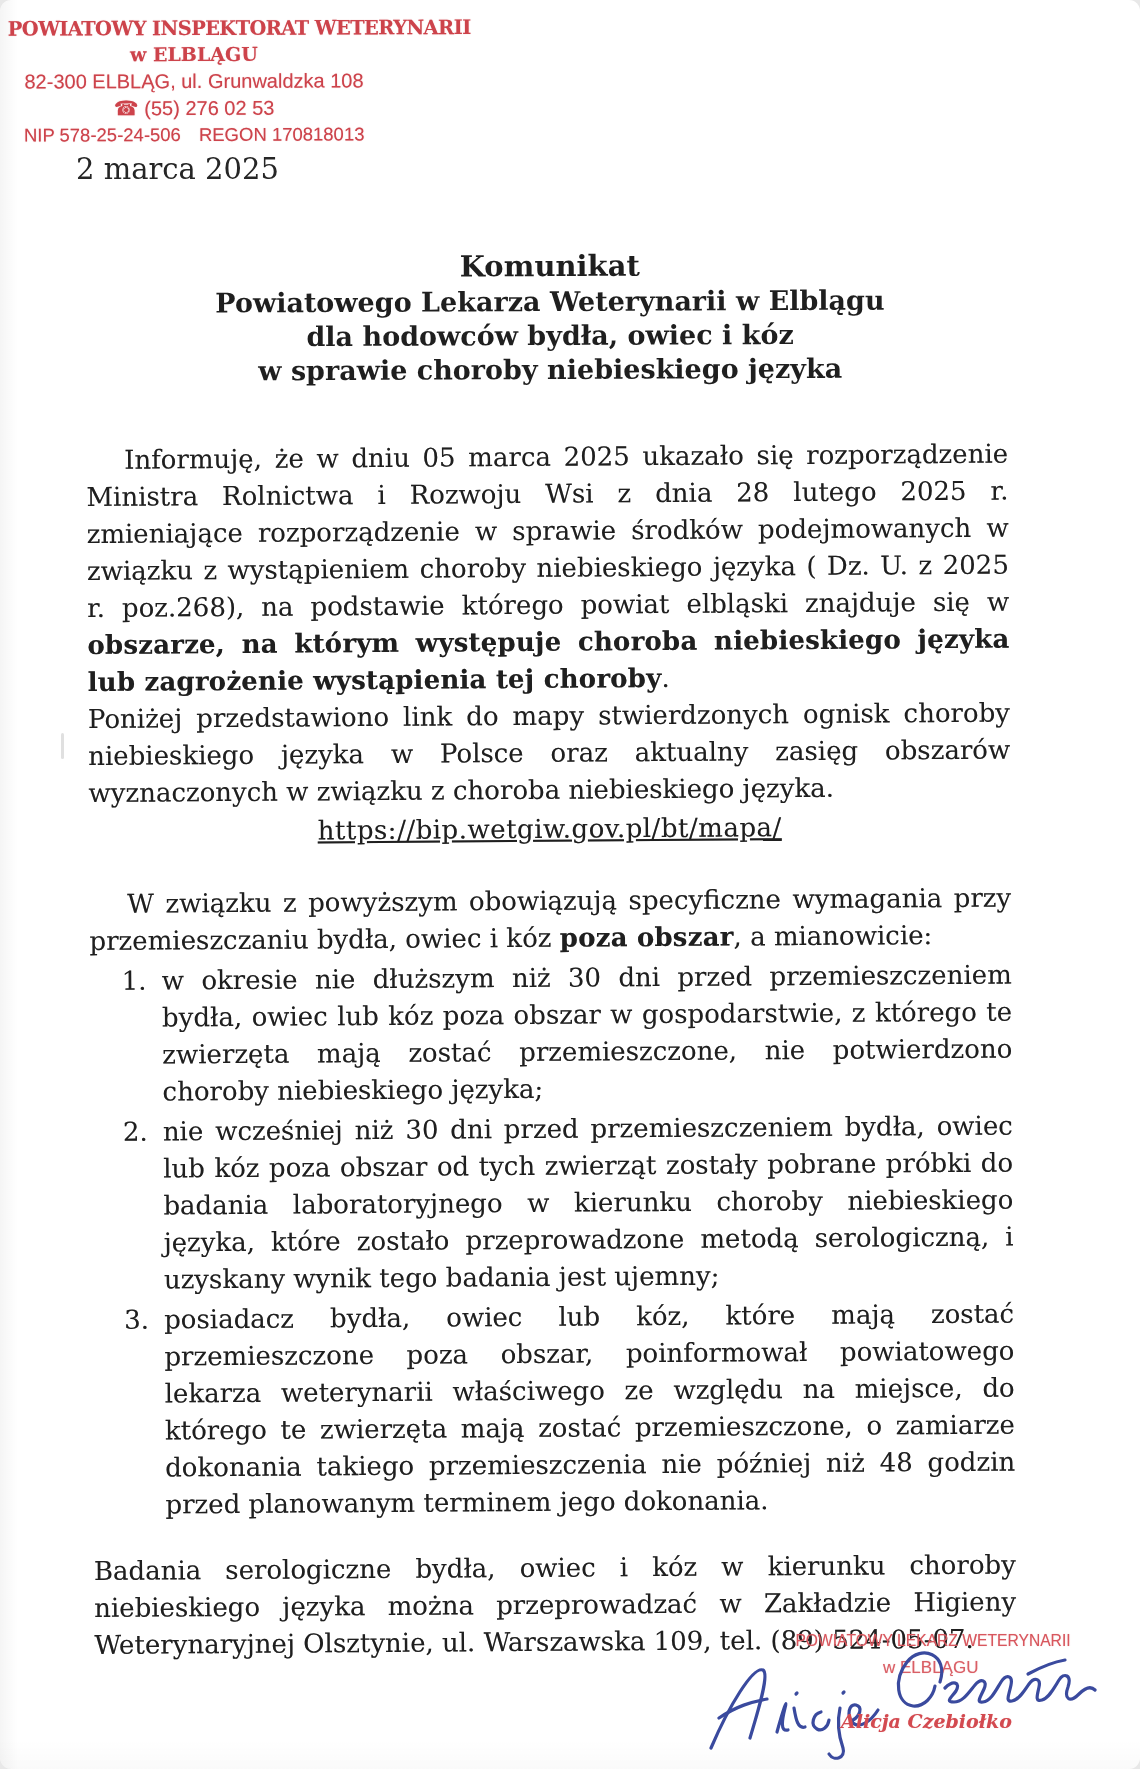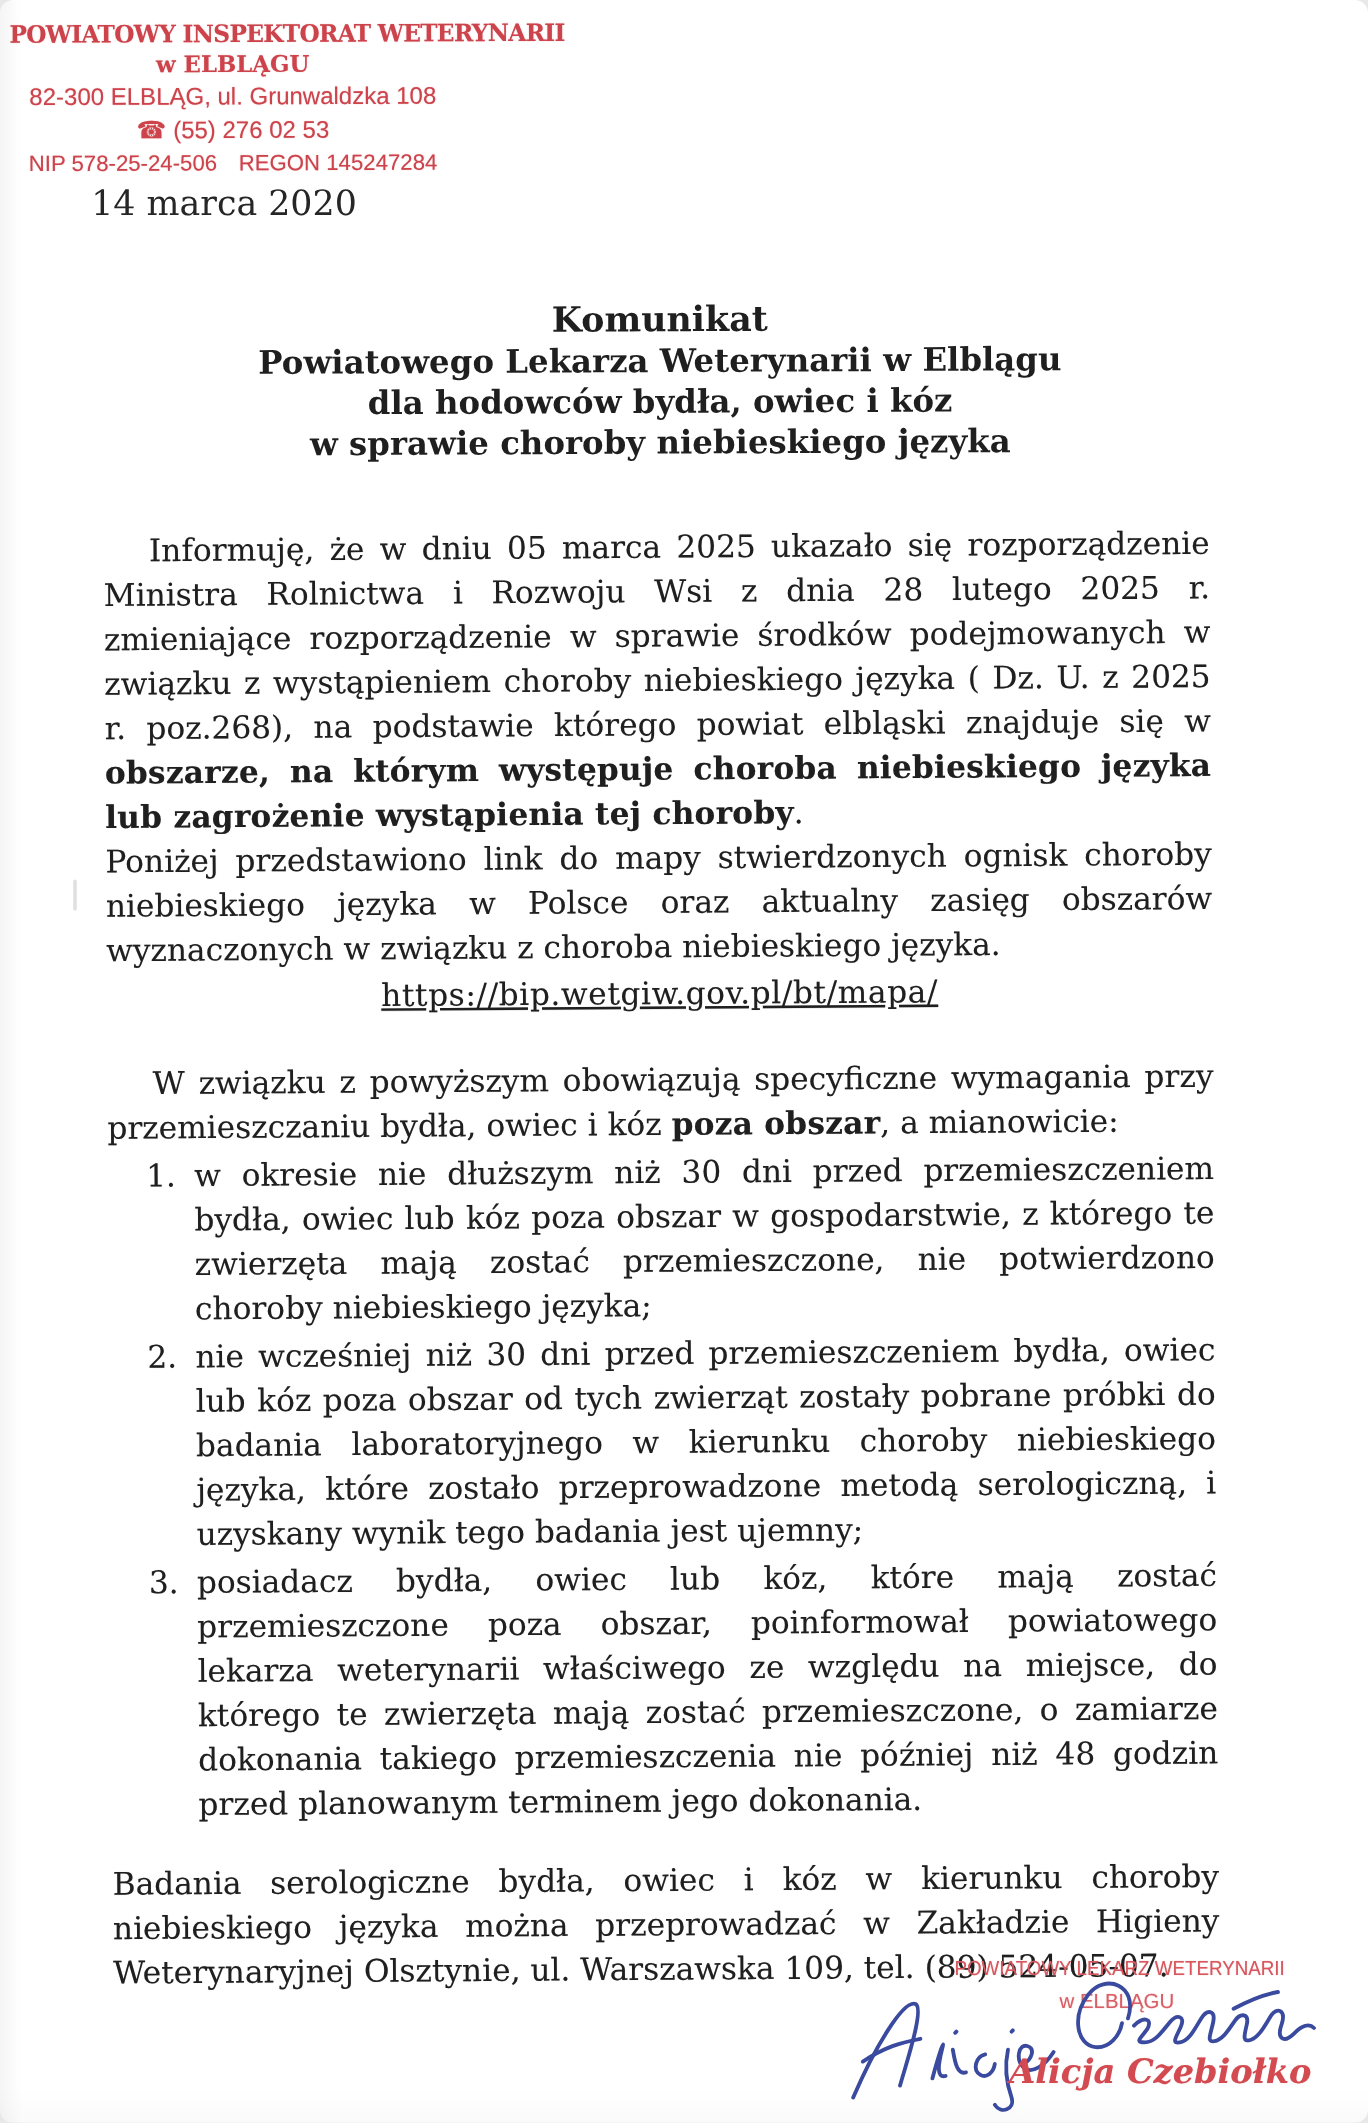--- a/index.html
+++ b/index.html
@@ -72,45 +72,45 @@
   }
   .sig-stamp2{
     position:absolute;left:130px;top:30px;
     font-family:"Liberation Sans","DejaVu Sans",sans-serif;
     font-size:17px;color:#d8575e;opacity:.95;white-space:nowrap;
     text-shadow:0 0 1px rgba(216,87,94,.5);
   }
   .sig-svg{position:absolute;left:-60px;top:8px;}
   .sig-name{
     position:absolute;left:88px;top:82px;
-    font-size:28px;font-weight:bold;font-style:italic;
+    font-size:19px;font-weight:bold;font-style:italic;
     color:#d34a50;white-space:nowrap;
     text-shadow:0 0 .8px rgba(211,74,80,.4);
   }
 </style>
 </head>
 <body>
 
 <div class="page">
 
   <div class="letterhead">
     <div class="lh-org1">POWIATOWY INSPEKTORAT WETERYNARII</div>
     <div class="lh-org2">w ELBLĄGU</div>
     <div class="lh-addr">82-300 ELBLĄG, ul. Grunwaldzka 108</div>
     <div class="lh-phone">
       <span>☎</span>
       <span>(55) 276 02 53</span>
     </div>
     <div class="lh-ids">
       <span>NIP 578-25-24-506</span>
-      <span>REGON 145247284</span>
+      <span>REGON 170818013</span>
     </div>
   </div>
 
-  <div class="doc-date">14 marca 2020</div>
+  <div class="doc-date">2 marca 2025</div>
 
   <div class="title-block">
     <div class="title-line1">Komunikat</div>
     <div class="title-line">Powiatowego Lekarza Weterynarii w Elblągu</div>
     <div class="title-line">dla hodowców bydła, owiec i kóz</div>
     <div class="title-line">w sprawie choroby niebieskiego języka</div>
   </div>
 
   <div class="body-text">
     <p class="indent"><span>Informuję, że w dniu 05 marca 2025 ukazało się rozporządzenie Ministra Rolnictwa i Rozwoju Wsi z dnia 28 lutego 2025 r. zmieniające rozporządzenie w sprawie środków podejmowanych w związku z wystąpieniem choroby niebieskiego języka ( Dz. U. z 2025 r. poz.268), na podstawie którego powiat elbląski znajduje się w </span><b>obszarze, na którym występuje choroba niebieskiego języka lub zagrożenie wystąpienia tej choroby</b><span>.</span></p>

